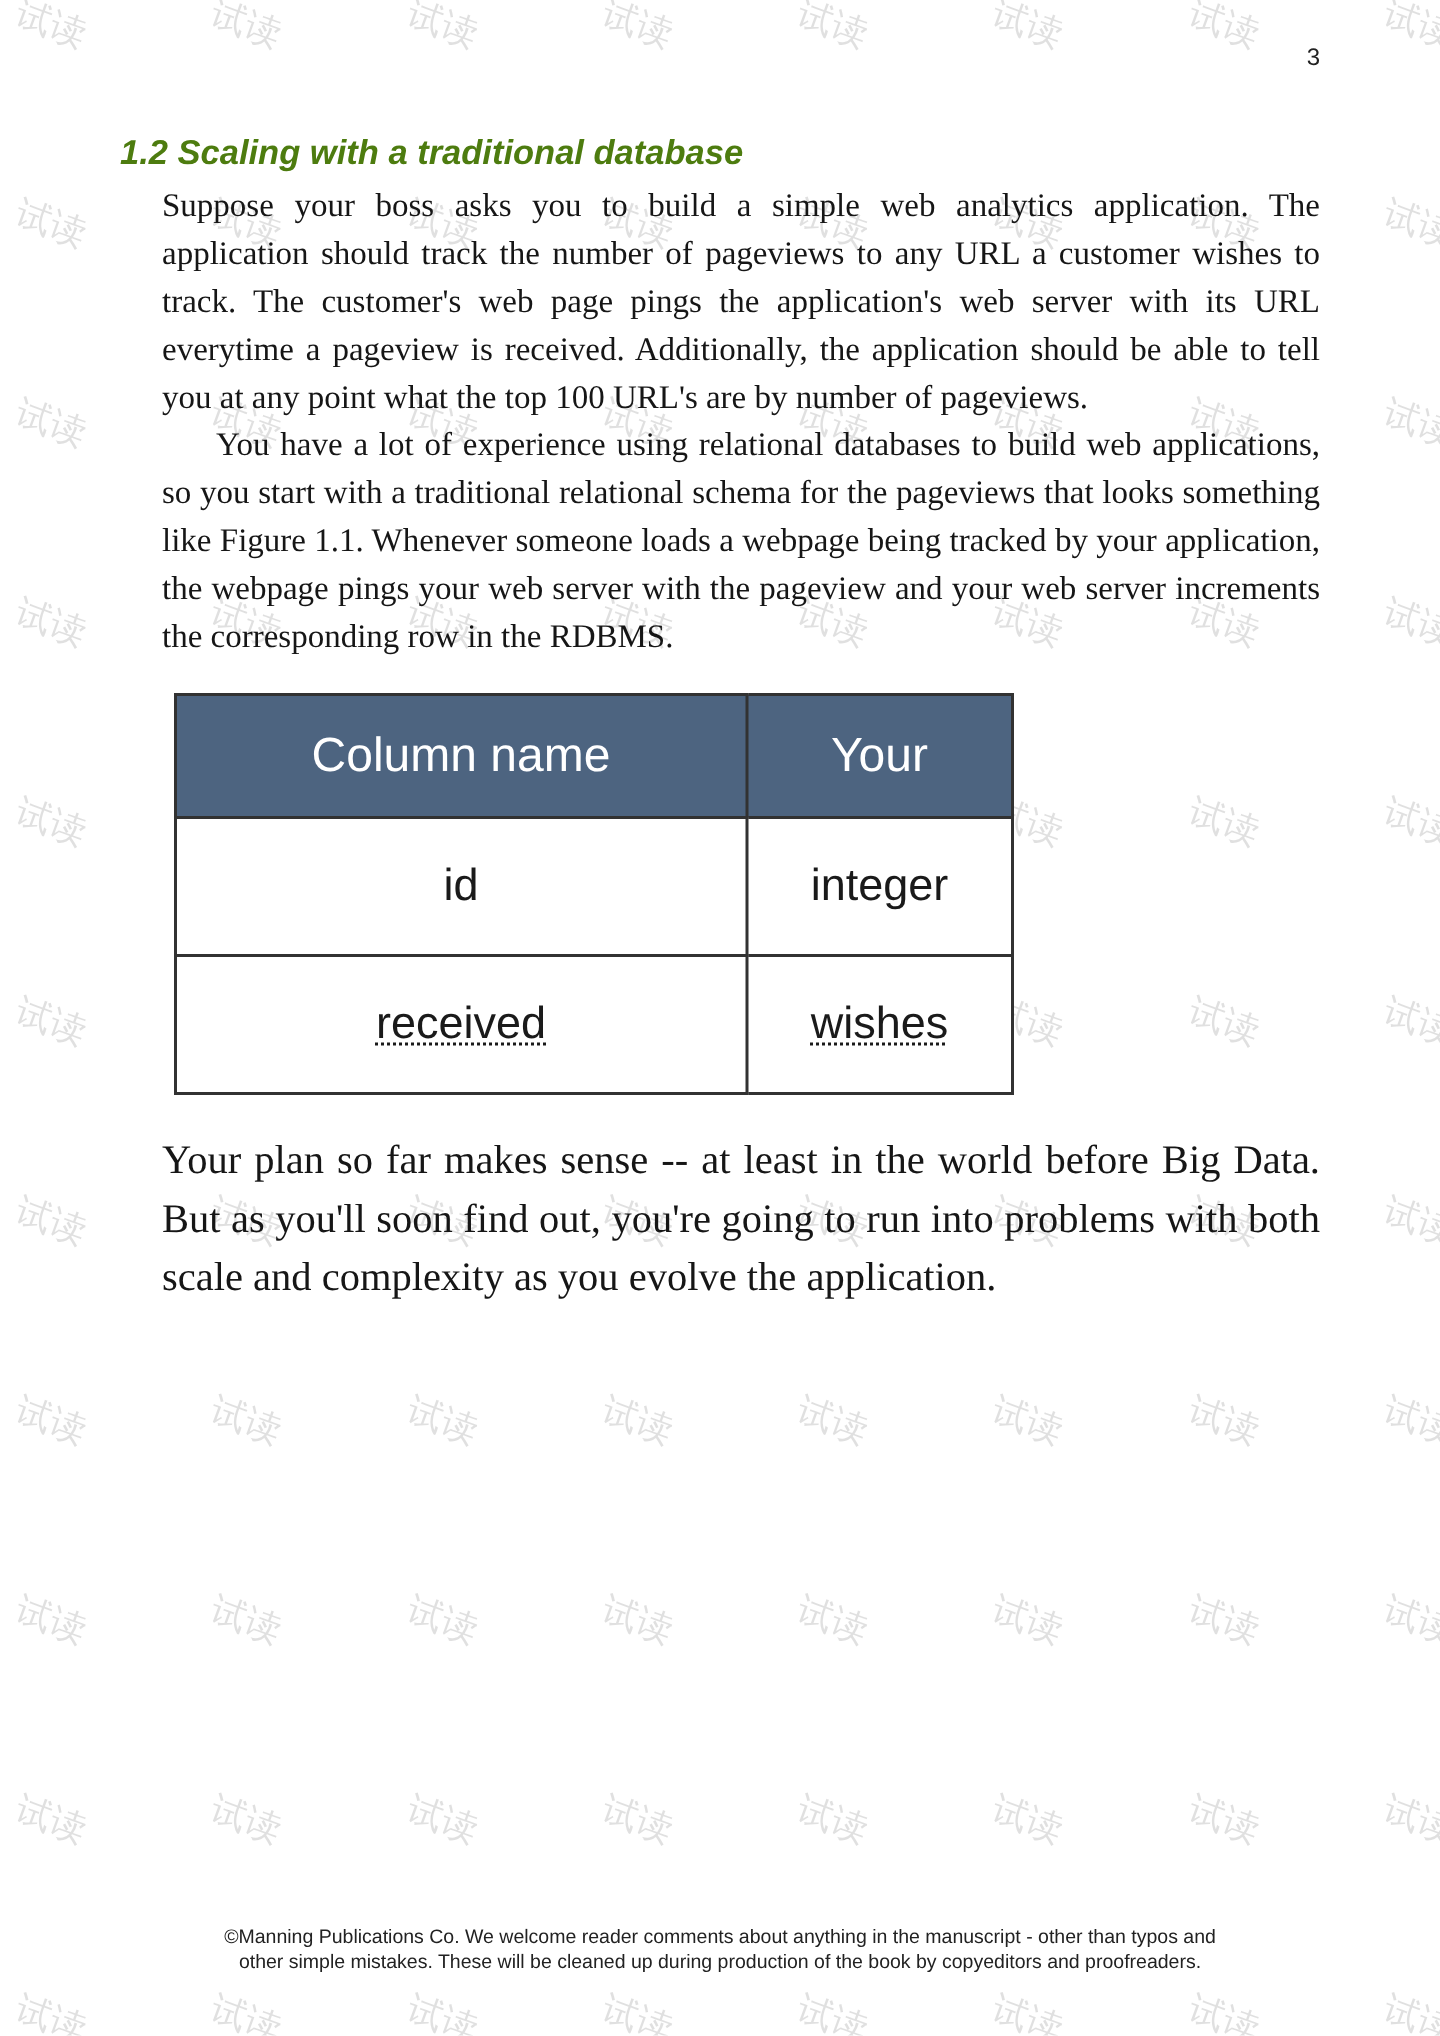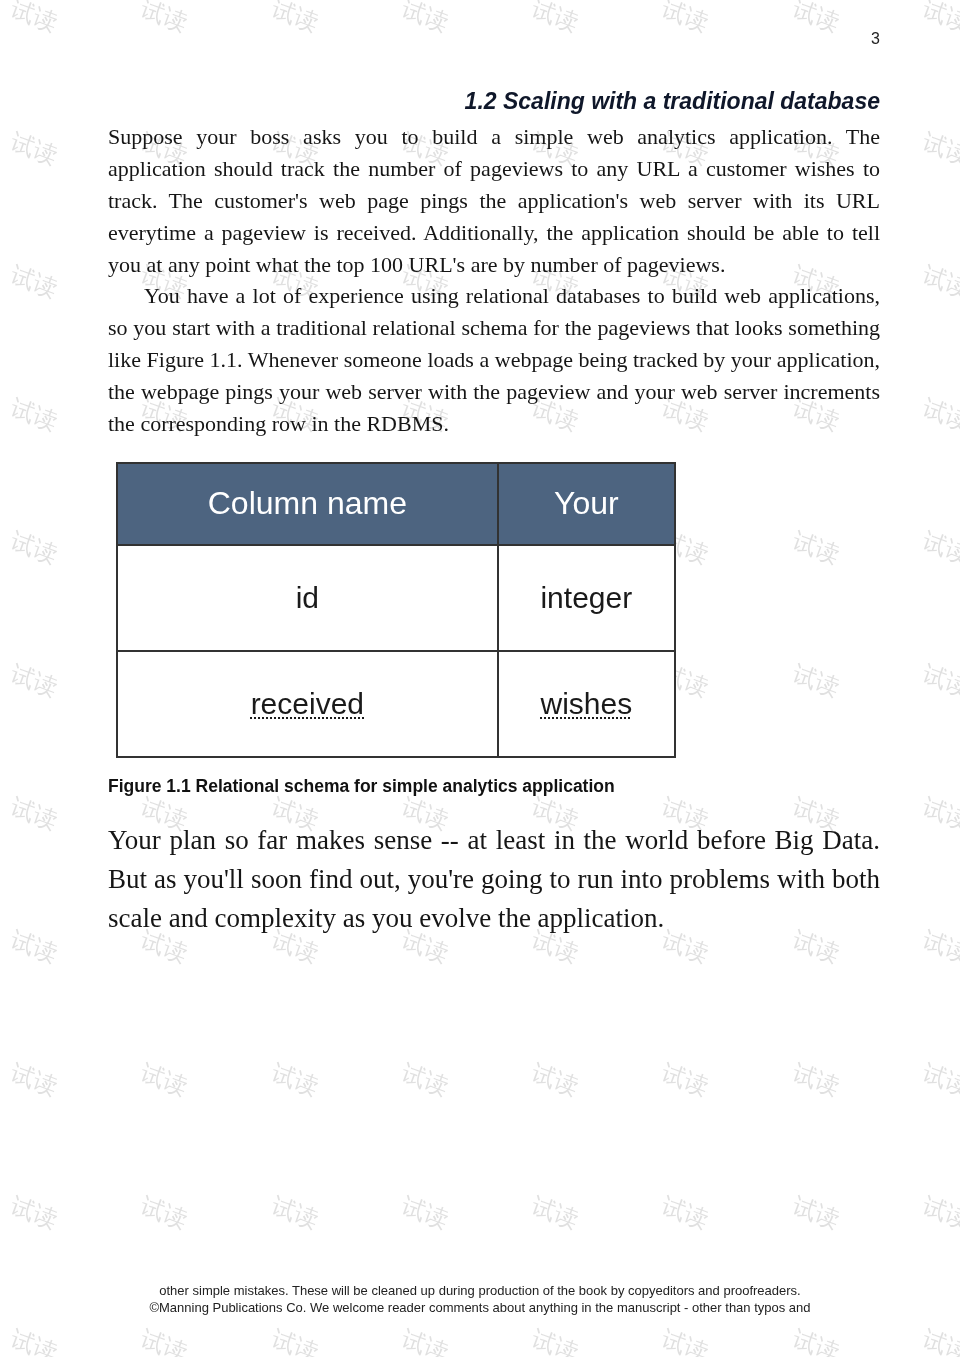--- a/index.html
+++ b/index.html
@@ -36,22 +36,21 @@
     font-size: 16px;
     color: #222;
   }
   .heading {
     font-family: Arial, sans-serif;
     font-weight: bold;
     font-style: italic;
     font-size: 23px;
     margin-bottom: 6px;
     margin-top: 28px;
-    color: #0f172a;
-    text-align: right;
+    color: #4d7c0f;
   }
   .para {
     font-size: 22px;
     line-height: 1.45;
     text-align: justify;
     margin: 0 0 0 28px;
     color: #161616;
   }
   .para .indent { display: inline-block; width: 36px; }
   .table-wrap { margin: 22px 0 4px 36px; }
@@ -70,21 +69,21 @@
     color: #fff;
     font-family: Arial, sans-serif;
     font-weight: 400;
     font-size: 32px;
     height: 82px;
   }
   table.schema td {
     font-family: Arial, sans-serif;
     font-size: 30px;
     color: #1a1a1a;
-    height: 106px;
+    height: 92px;
   }
   .ul-dash {
     text-decoration-line: underline;
     text-decoration-style: dotted;
     text-decoration-thickness: 2px;
     text-underline-offset: 4px;
   }
   .fig-cap {
     font-family: Arial, sans-serif;
     font-weight: bold;
@@ -231,23 +230,22 @@
             <td>integer</td>
           </tr>
           <tr>
             <td><span class="ul-dash">received</span></td>
             <td><span class="ul-dash">wishes</span></td>
           </tr>
         </tbody>
     </table>
   </div>
 
-  <div class="fig-cap">Figure 1.1 Relational schema for simple analytics application</div>
 
   <p class="para2">
     <span class="indent"></span><span>Your plan so far makes sense -- at least in the world before Big Data. But as you'll soon find out, you're going to run into problems with both scale and complexity as you evolve the application.</span>
   </p>
 </div>
 
 <div class="footer">
+  <div>©Manning Publications Co. We welcome reader comments about anything in the manuscript - other than typos and</div>
   <div>other simple mistakes. These will be cleaned up during production of the book by copyeditors and proofreaders.</div>
-  <div>©Manning Publications Co. We welcome reader comments about anything in the manuscript - other than typos and</div>
 </div>
 
 </body></html>

